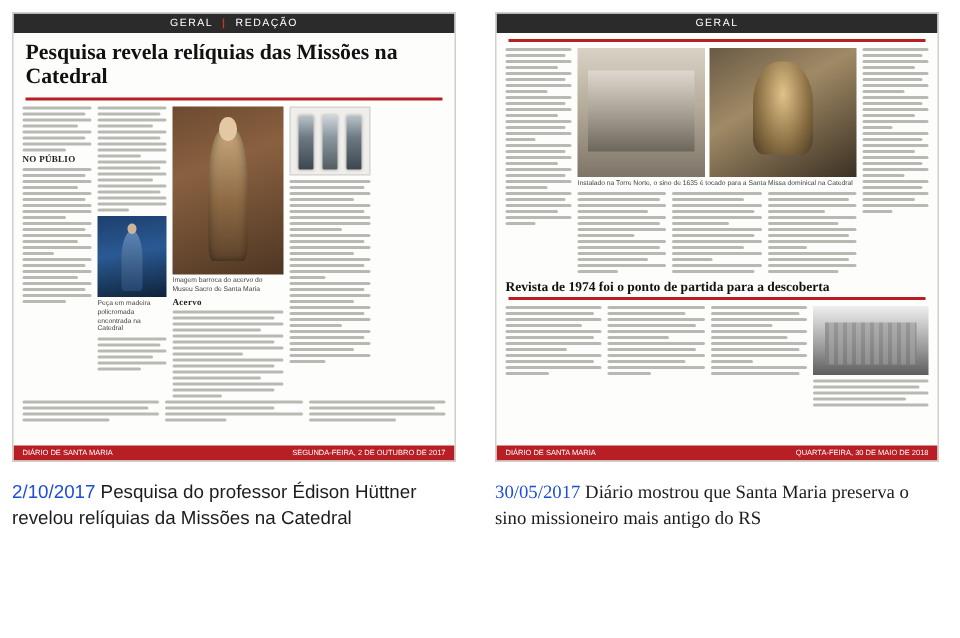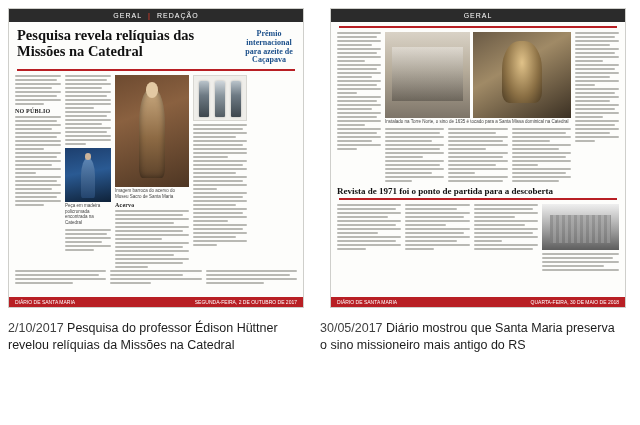--- a/index.html
+++ b/index.html
@@ -154,44 +154,41 @@
     font-size:9px;color:#111;padding:2px 6px 0 6px;
   }
 
   
   .undercap{
     position:absolute;top:320px;width:296px;
     font-family:"Liberation Sans", sans-serif;
     font-size:12.5px;line-height:1.32;color:#1c1c1c;
   }
   .undercap.left{left:8px;}
-  .undercap.right{left:320px;}
-  .undercap .date{color:#404040;margin-top:12px;}
+  .undercap.right{left:330px;font-family:Liberation Serif, serif;}
+  .undercap .date{color:#1d4ed8;margin-top:12px;}
 </style>
 </head>
 <body>
 
 <div class="stage">
 
   <div class="page left">
 
     <div class="masthead">
       <span>GERAL</span>
       <span class="sep">|</span>
       <span>REDAÇÃO</span>
     </div>
 
     <div style="display:flex;">
       <div style="flex:1;">
         <div class="hl">
           <div class="headline">Pesquisa revela relíquias das Missões na Catedral</div>
         </div>
-      </div>
-      <div style="width:62px;padding:5px 6px 0 0;box-sizing:border-box;">
-        <div class="promo">Prêmio internacional para azeite de Caçapava</div>
       </div>
     </div>
     <div class="hr-red"></div>
 
     <div style="display:flex;gap:4px;padding:4px 6px 0 6px;box-sizing:border-box;">
 
       <div style="width:46px;">
         <div class="ln s1"></div>
           <div class="ln s2"></div>
           <div class="ln s1"></div>
@@ -470,21 +467,21 @@
         <div class="ln s4"></div>
           <div class="ln s1"></div>
           <div class="ln s2"></div>
         <div class="ln s1"></div>
           <div class="ln s3"></div>
           <div class="ln s1"></div>
         <div class="ln s5"></div>
       </div>
     </div>
 
-    <div class="subhead-big">Revista de 1971 foi o ponto de partida para a descoberta</div>
+    <div class="subhead-big">Revista de 1974 foi o ponto de partida para a descoberta</div>
     <div class="hr-red" style="margin-top:2px;"></div>
 
     <div style="display:flex;gap:4px;padding:4px 6px 0 6px;box-sizing:border-box;">
       <div style="flex:1;">
         <div class="ln s1"></div>
           <div class="ln s2"></div>
           <div class="ln s1"></div>
         <div class="ln s3"></div>
           <div class="ln s1"></div>
           <div class="ln s2"></div>

